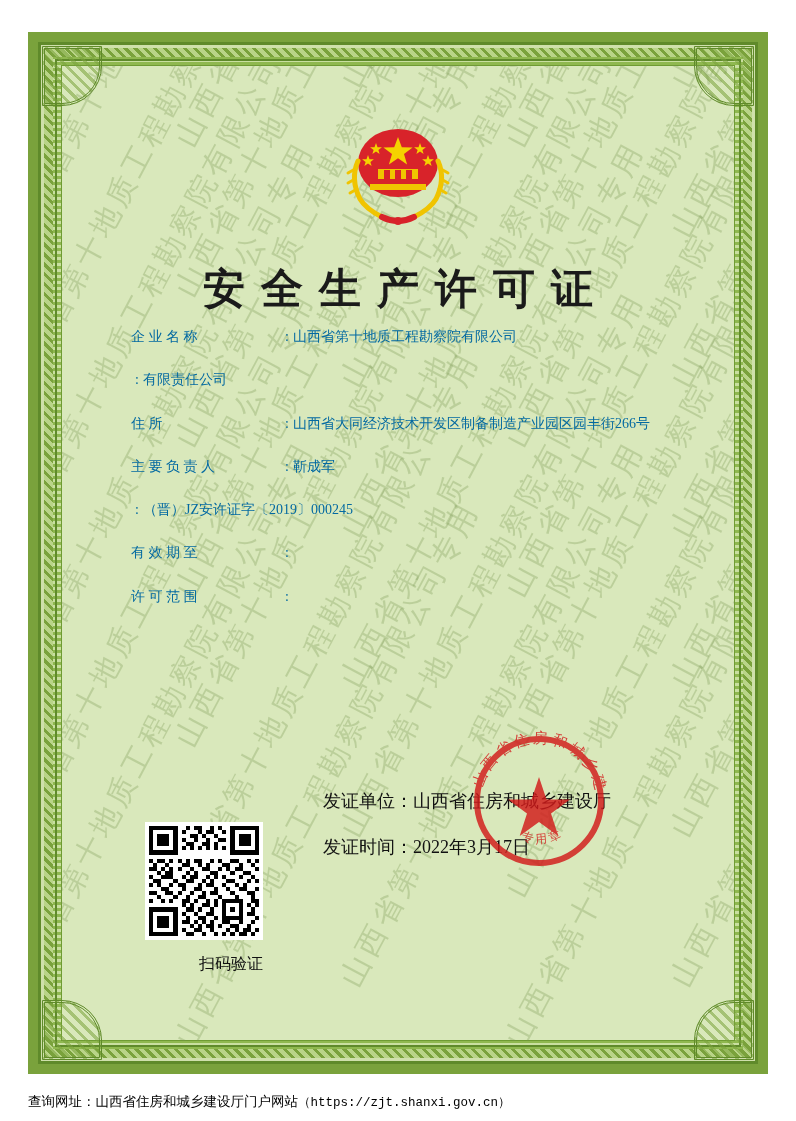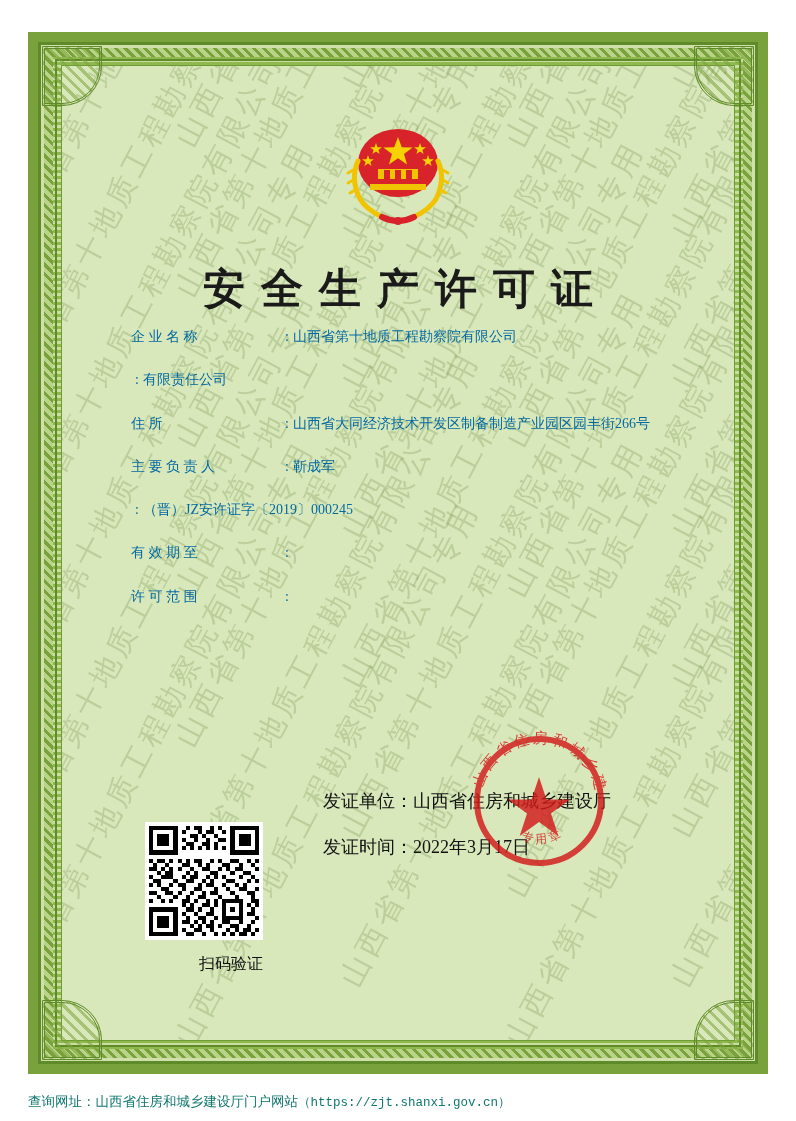--- a/index.html
+++ b/index.html
@@ -202,21 +202,21 @@
     opacity: .82;
   }
 
   
   #query-line {
     position: absolute;
     left: 28px;
     bottom: 10px;
     width: 740px;
     font-size: 13.5px;
-    color: #0f766e;
+    color: #000000;
     font-family: "Liberation Serif", serif;
   }
   #query-line .mono {
     font-family: "Liberation Mono", "DejaVu Sans Mono", monospace;
     font-size: 12.5px;
   }
 </style>
 </head>
 <body>
 

